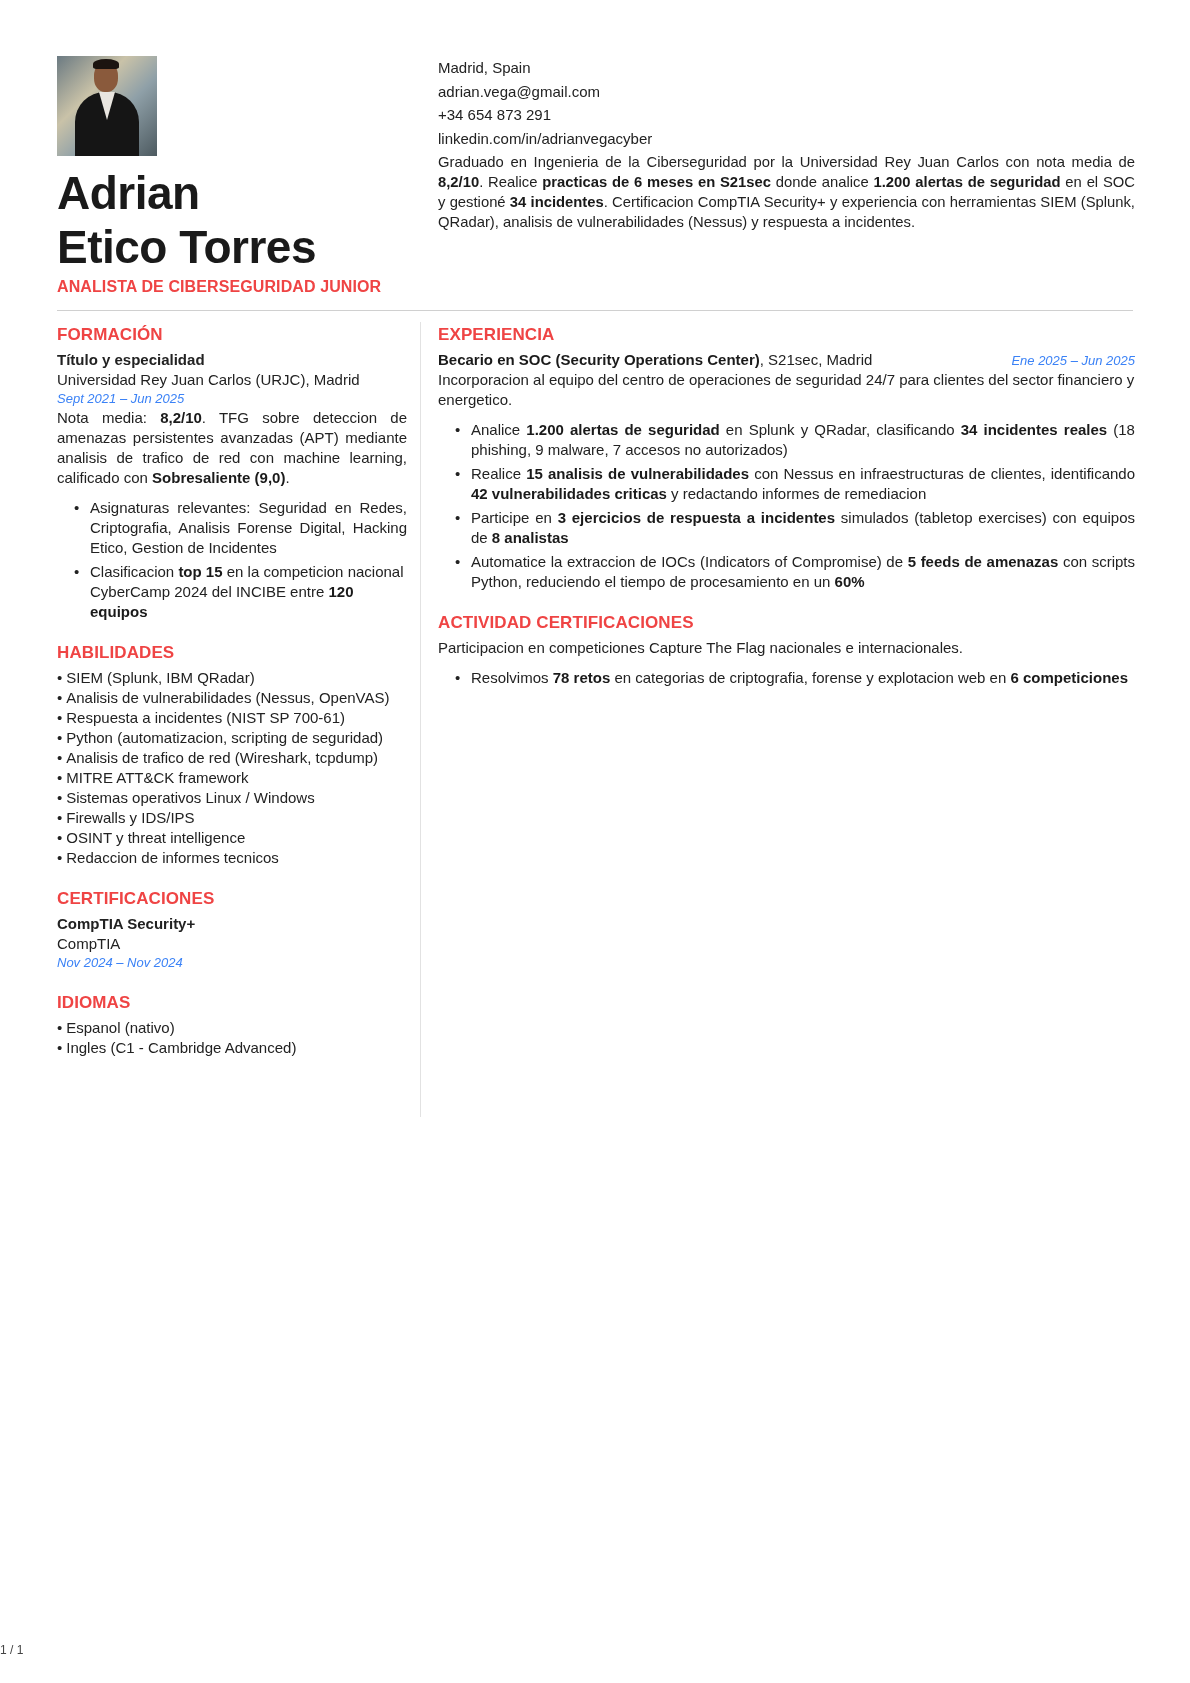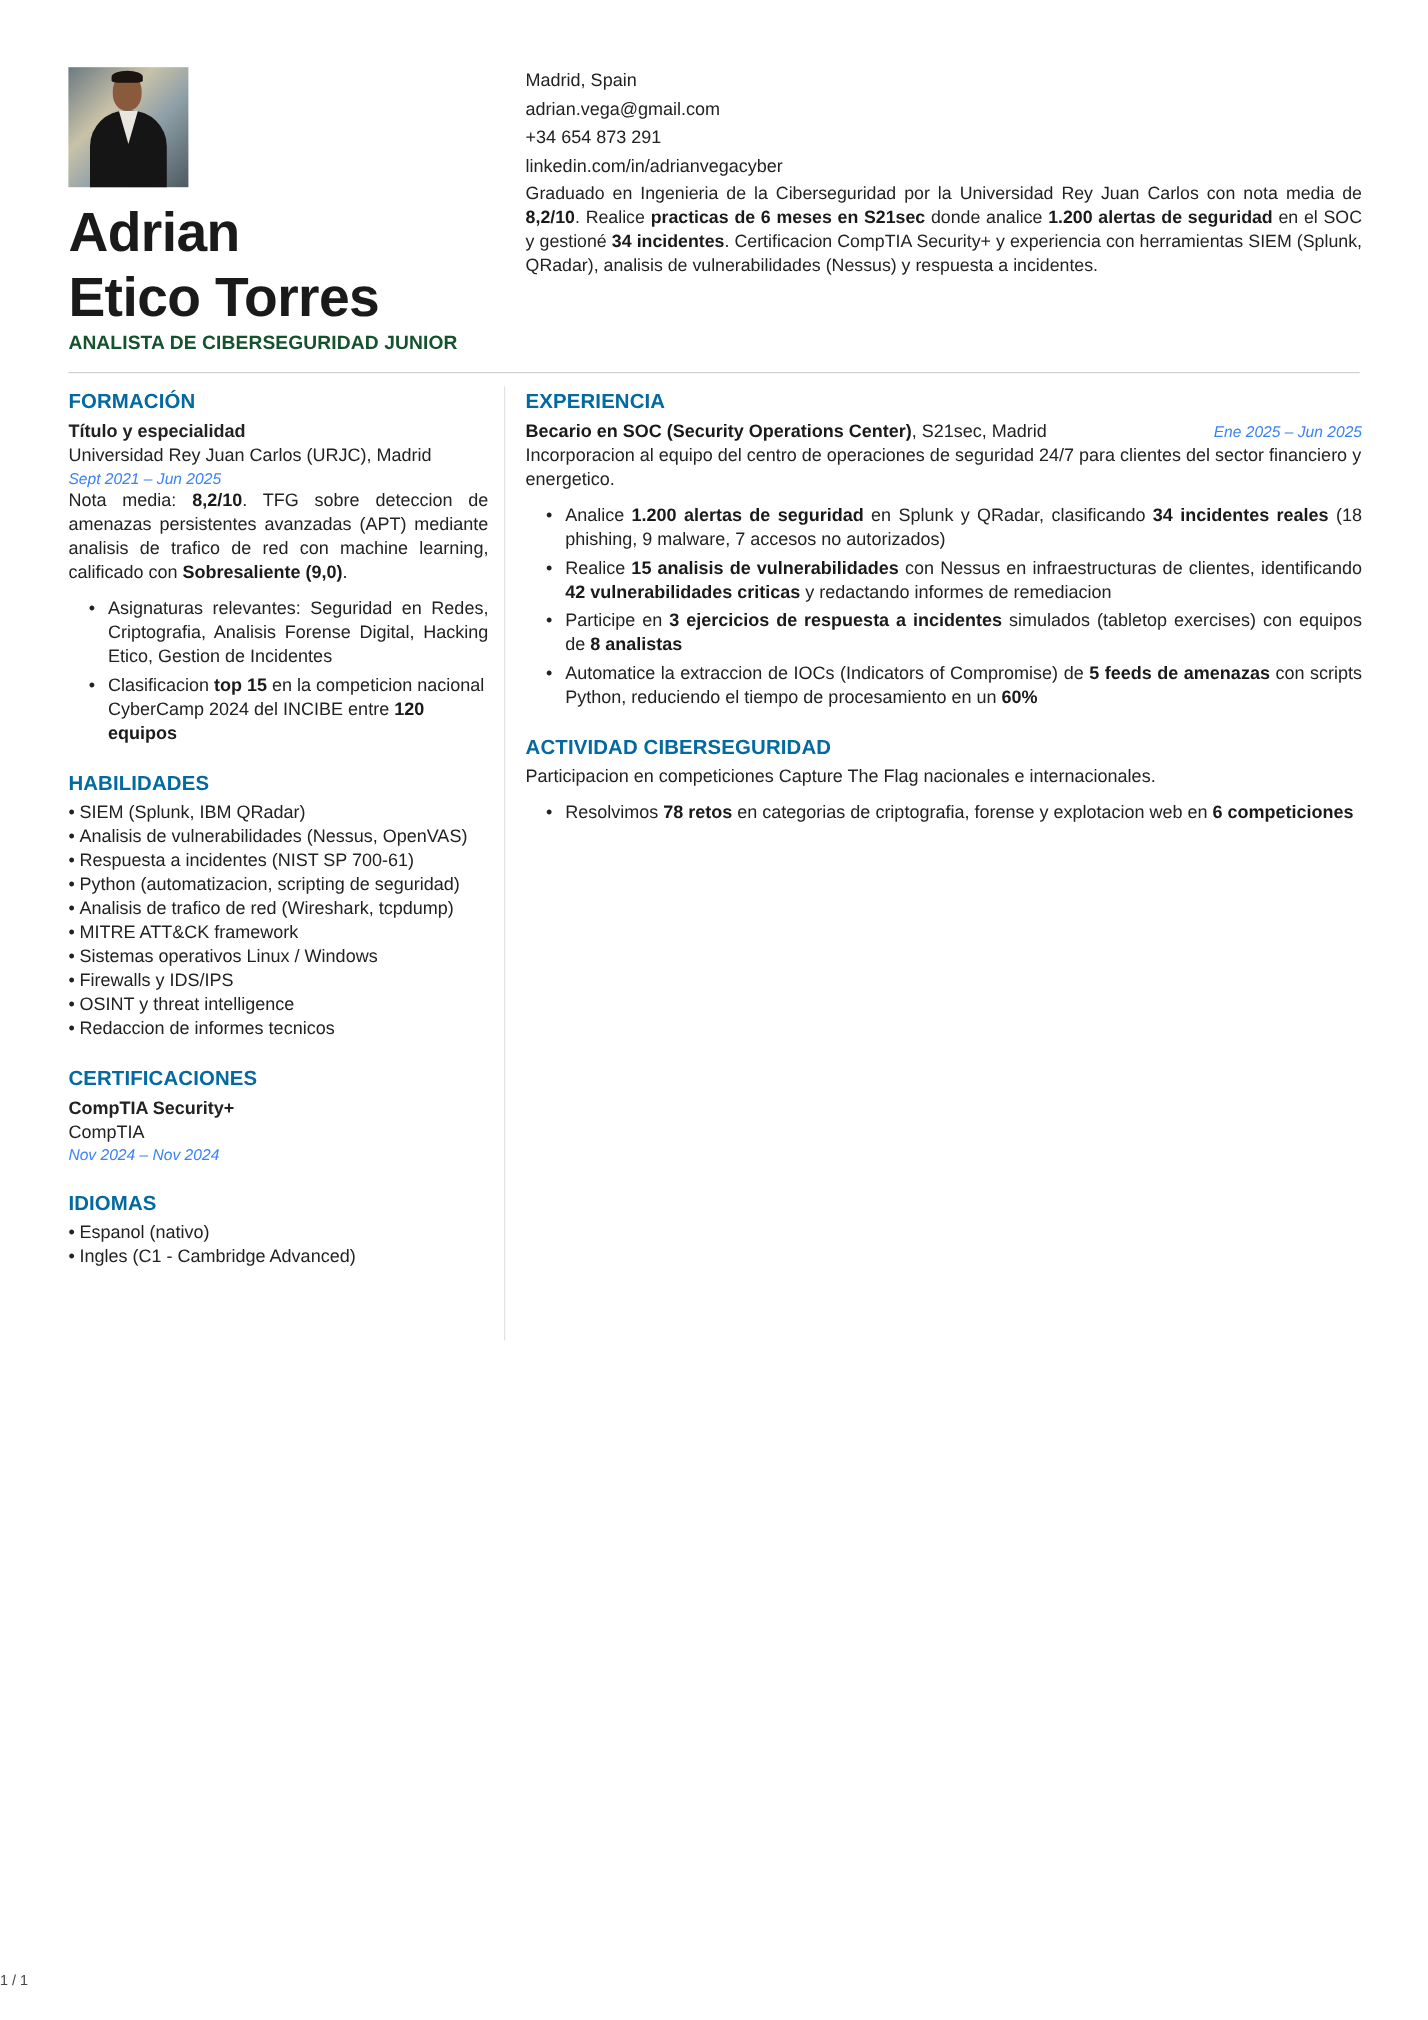--- a/index.html
+++ b/index.html
@@ -8,33 +8,33 @@
   .page { position: absolute; left: 0; top: 0; width: 1190px; height: 1683px; }
 
   .header { position: absolute; left: 57px; top: 56px; width: 1076px; }
   .photo { position: absolute; left: 0; top: 0; width: 100px; height: 100px; overflow: hidden; background: linear-gradient(135deg,#6b7a82 0%,#c9c2a8 35%,#8fa0a8 60%,#4d5a60 100%); }
   .photo .head { position: absolute; left: 37px; top: 6px; width: 24px; height: 30px; border-radius: 45%; background: #8a5a3c; }
   .photo .hair { position: absolute; left: 36px; top: 3px; width: 26px; height: 10px; border-radius: 50% 50% 20% 20%; background: #1b1410; }
   .photo .body { position: absolute; left: 18px; top: 36px; width: 64px; height: 70px; border-radius: 30px 30px 0 0; background: #151515; }
   .photo .shirt { position: absolute; left: 42px; top: 36px; width: 16px; height: 28px; background: #e9e6e0; clip-path: polygon(0 0,100% 0,50% 100%); }
 
   .name { position: absolute; left: 0; top: 110px; font-family: "Liberation Sans", sans-serif; font-weight: 700; font-size: 46px; line-height: 54px; color: #1a1a1a; letter-spacing: -0.5px; }
-  .title { position: absolute; left: 0; top: 222px; font-weight: 700; font-size: 16px; color: #14532d; letter-spacing: 0.1px; white-space: nowrap; }
+  .title { position: absolute; left: 0; top: 222px; font-weight: 700; font-size: 16px; color: #ef4444; letter-spacing: 0.1px; white-space: nowrap; }
 
   .contact { position: absolute; left: 381px; top: 0; font-size: 15px; line-height: 23.5px; color: #222; }
   .summary { position: absolute; left: 381px; top: 96px; width: 697px; font-size: 14.8px; line-height: 20px; color: #222; }
   b { font-weight: 700; color: #1a1a1a; }
 
   .hr { position: absolute; left: 57px; top: 310px; width: 1076px; height: 1px; background: #d0d0d0; }
   .vr { position: absolute; left: 420px; top: 322px; width: 1px; height: 795px; background: #e2e2e2; }
 
   .left { position: absolute; left: 57px; top: 324px; width: 350px; font-size: 15px; line-height: 20px; }
   .right { position: absolute; left: 438px; top: 324px; width: 697px; font-size: 15px; line-height: 20px; }
 
-  .sec-title { font-weight: 700; font-size: 17px; line-height: 22px; color: #0369a1; letter-spacing: 0.1px; margin-bottom: 4px; }
+  .sec-title { font-weight: 700; font-size: 17px; line-height: 22px; color: #ef4444; letter-spacing: 0.1px; margin-bottom: 4px; }
   .sub-title { font-weight: 700; font-size: 15px; line-height: 20px; }
   .italic { font-style: italic; font-size: 13px; line-height: 18px; color: #3b82f6; }
   .justify { text-align: justify; }
   .block { margin-bottom: 20px; }
 
   ul.bul { list-style: none; padding-left: 17px; margin-top: 10px; }
   ul.bul li { position: relative; padding-left: 16px; margin-bottom: 4px; }
   ul.bul li::before { content: "•"; position: absolute; left: 0; top: 0; }
   ul.bul.just li { text-align: justify; }
 
@@ -136,21 +136,21 @@
       <div>Incorporacion al equipo del centro de operaciones de seguridad 24/7 para clientes del sector financiero y energetico.</div>
       <ul class="bul just">
         <li><span>Analice </span><b>1.200 alertas de seguridad</b><span> en Splunk y QRadar, clasificando </span><b>34 incidentes reales</b><span> (18 phishing, 9 malware, 7 accesos no autorizados)</span></li>
         <li><span>Realice </span><b>15 analisis de vulnerabilidades</b><span> con Nessus en infraestructuras de clientes, identificando </span><b>42 vulnerabilidades criticas</b><span> y redactando informes de remediacion</span></li>
         <li><span>Participe en </span><b>3 ejercicios de respuesta a incidentes</b><span> simulados (tabletop exercises) con equipos de </span><b>8 analistas</b></li>
         <li><span>Automatice la extraccion de IOCs (Indicators of Compromise) de </span><b>5 feeds de amenazas</b><span> con scripts Python, reduciendo el tiempo de procesamiento en un </span><b>60%</b></li>
       </ul>
     </div>
 
     <div class="block">
-      <div class="sec-title">ACTIVIDAD CIBERSEGURIDAD</div>
+      <div class="sec-title">ACTIVIDAD CERTIFICACIONES</div>
       <div>Participacion en competiciones Capture The Flag nacionales e internacionales.</div>
       <ul class="bul just">
         <li><span>Resolvimos </span><b>78 retos</b><span> en categorias de criptografia, forense y explotacion web en </span><b>6 competiciones</b></li>
       </ul>
     </div>
   </div>
 
   <div class="footer">1 / 1</div>
 </div>
 

